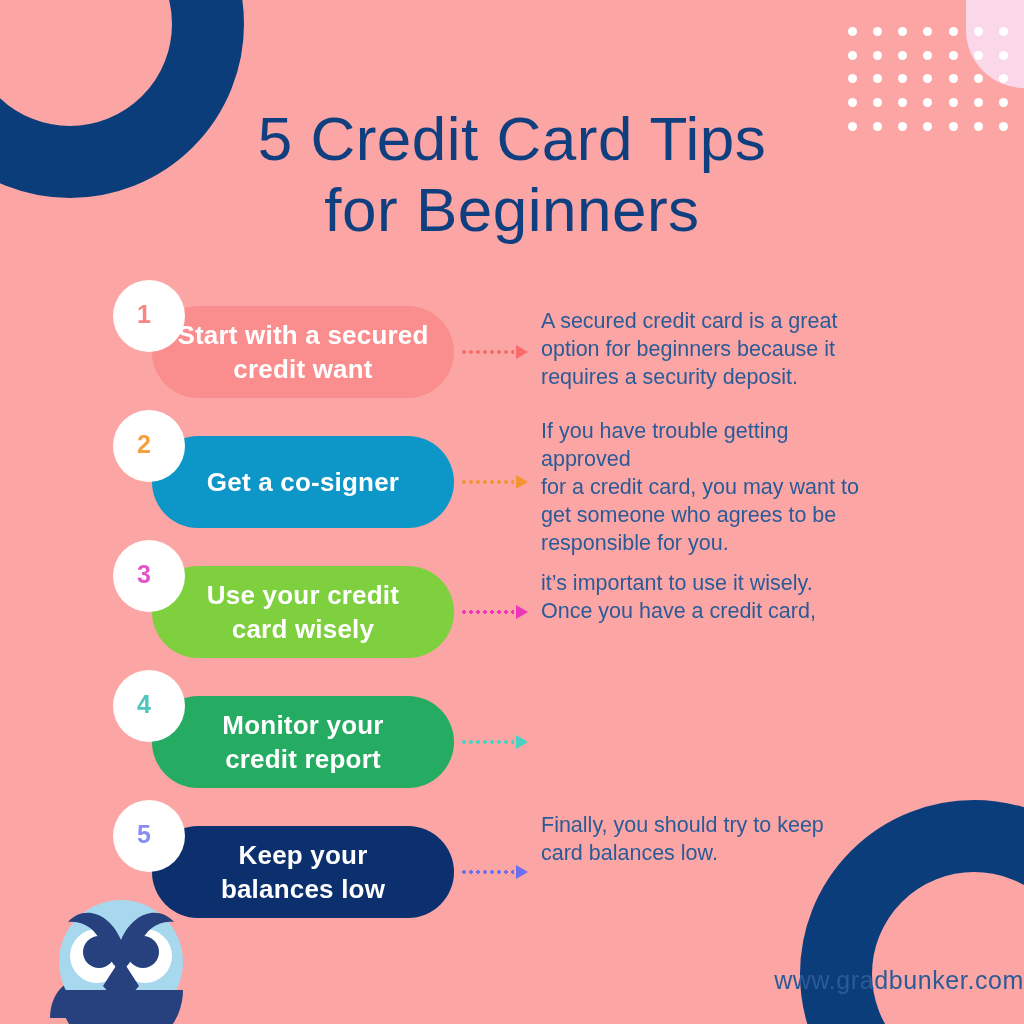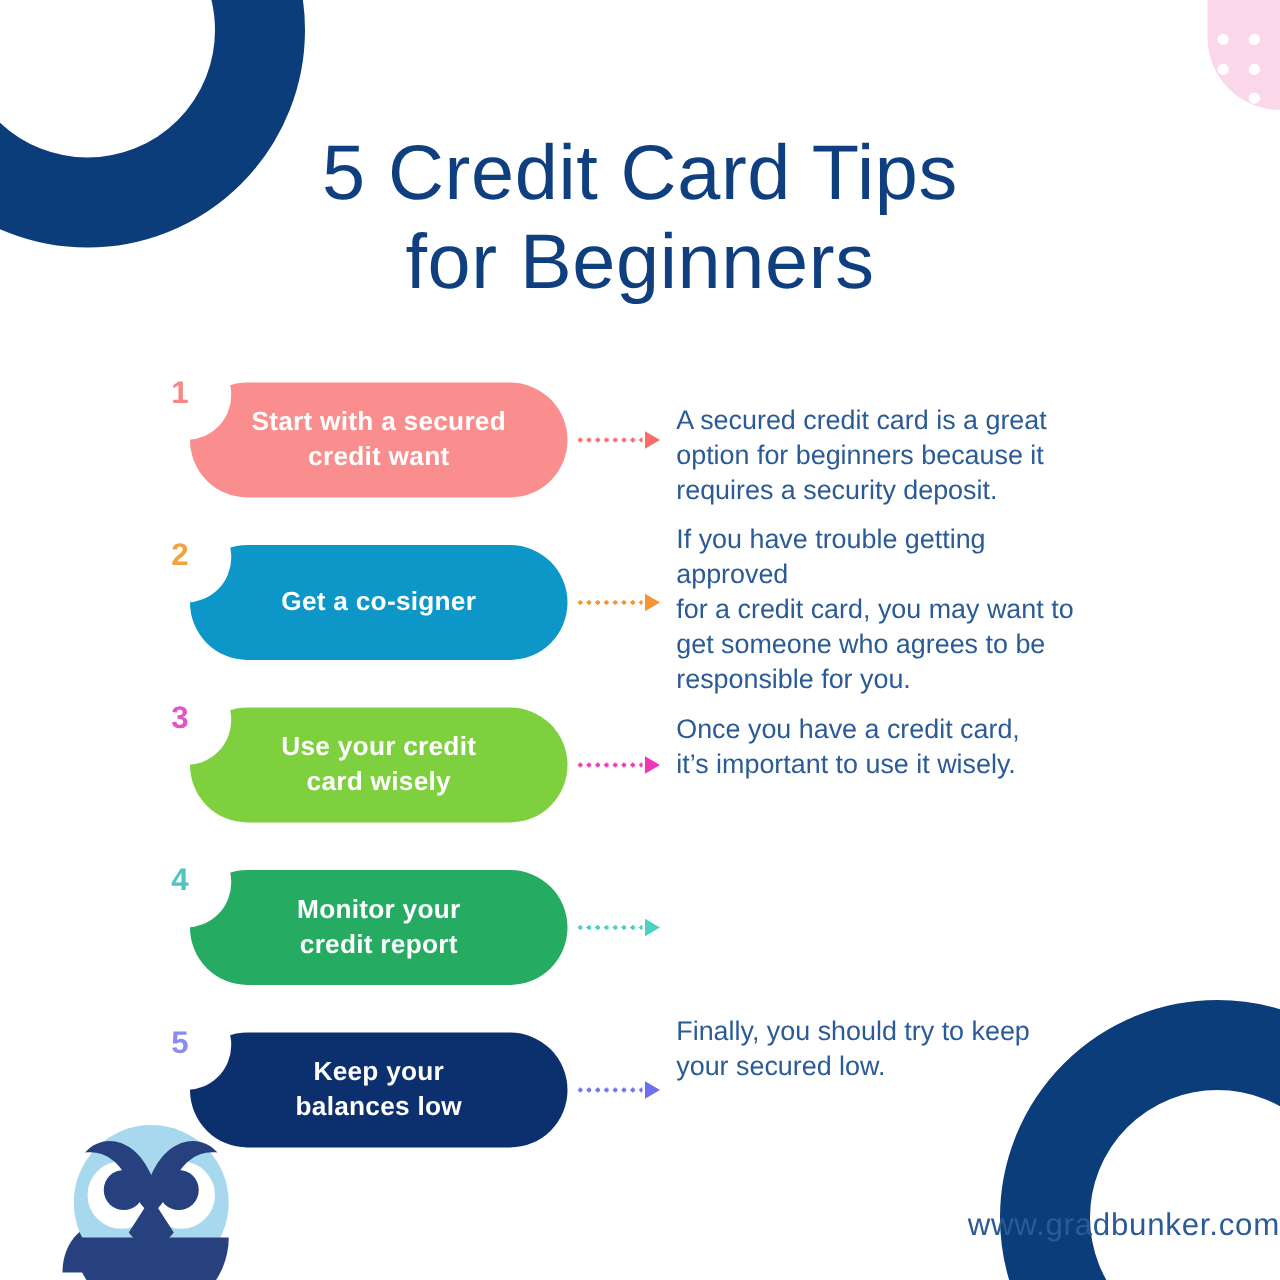--- a/index.html
+++ b/index.html
@@ -111,21 +111,21 @@
   .pill {
     position:absolute;
     left:152px; top:26px;
     width:302px; height:92px;
     border-radius:46px;
     display:flex;
     align-items:center;
     justify-content:center;
     text-align:center;
     color:#ffffff;
-    font-size:21px;
+    font-size:26px;
     font-weight:700;
     line-height:1.32;
     letter-spacing:0.2px;
     z-index:2;
   }
   .pill .ln { display:block; }
 
   
   .connector {
     position:absolute;
@@ -155,42 +155,42 @@
     left:541px;
     width:400px;
     color:#2b5b96;
     font-size:21.5px;
     line-height:1.3;
     font-weight:400;
   }
   .desc .ln { display:block; }
 
   
-  .tip-row[data-row="0"] .desc { top:28px;margin-top:15px; }
+  .tip-row[data-row="0"] .desc { top:28px; }
   .tip-row[data-row="1"] .desc { top:8px; }
   .tip-row[data-row="2"] .desc { top:30px; }
   .tip-row[data-row="3"] .desc { top:24px; }
   .tip-row[data-row="4"] .desc { top:12px; }
 
   
   #footer-url {
     position:absolute;
     left:0; right:0;
     top:966px;
     text-align:right;
     color:#2b5b96;
     font-size:25px;
     letter-spacing:0.6px;
     z-index:5;
   }
 </style>
 </head>
 <body>
 
-<div id="canvas" style="background: #ffffff;">
+<div id="canvas" style="background: #fca5a5;">
 
   <div class="deco" id="ring-tl" style="border-color: rgb(11, 61, 123);"></div>
   <div class="deco" id="ring-br" style="border-color: rgb(11, 61, 123);"></div>
   <div class="deco" id="pink-corner" style="background: rgb(251, 215, 234);"></div>
 
   <div class="deco" id="dot-grid">
     <i style="background: rgb(255, 255, 255);"></i>
       <i style="background: rgb(255, 255, 255);"></i>
       <i style="background: rgb(255, 255, 255);"></i>
       <i style="background: rgb(255, 255, 255);"></i>
@@ -297,22 +297,22 @@
         <span>
           <span class="ln">Use your credit</span>
           <span class="ln">card wisely</span>
         </span>
       </div>
       <div class="connector" style="color: rgb(239, 54, 184);">
         <span class="dots" style="background-image: radial-gradient(circle at 2px 2px, rgb(239, 54, 184) 1.7px, transparent 1.8px);"></span>
           <span class="head"></span>
       </div>
       <div class="desc">
+        <span class="ln">it’s important to use it wisely.</span>
         <span class="ln">Once you have a credit card,</span>
-        <span class="ln">it’s important to use it wisely.</span>
       </div>
     </div>
 
     <div class="tip-row" data-row="3">
       <div class="badge">
         <span class="num" style="color: rgb(79, 198, 189);">4</span>
       </div>
       <div class="pill" style="background: rgb(37, 171, 98);">
         <span>
           <span class="ln">Monitor your</span>
@@ -334,21 +334,21 @@
           <span class="ln">Keep your</span>
           <span class="ln">balances low</span>
         </span>
       </div>
       <div class="connector" style="color: rgb(107, 111, 240);">
         <span class="dots" style="background-image: radial-gradient(circle at 2px 2px, rgb(107, 111, 240) 1.7px, transparent 1.8px);"></span>
           <span class="head"></span>
       </div>
       <div class="desc">
         <span class="ln">Finally, you should try to keep</span>
-        <span class="ln">your secured low.</span>
+        <span class="ln">card balances low.</span>
       </div>
     </div>
 
   </div>
 
   <div id="footer-url" style="color: rgb(43, 91, 150);">www.gradbunker.com</div>
 
 </div>
 
 </body></html>

